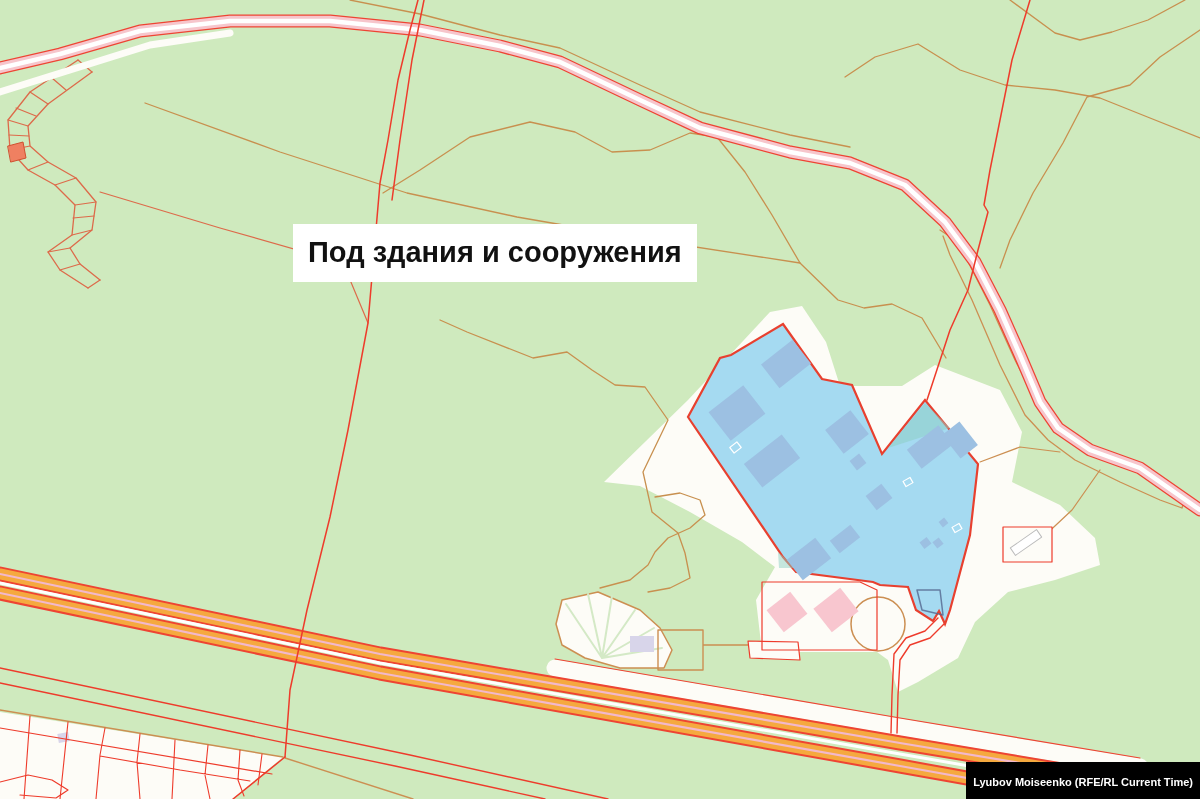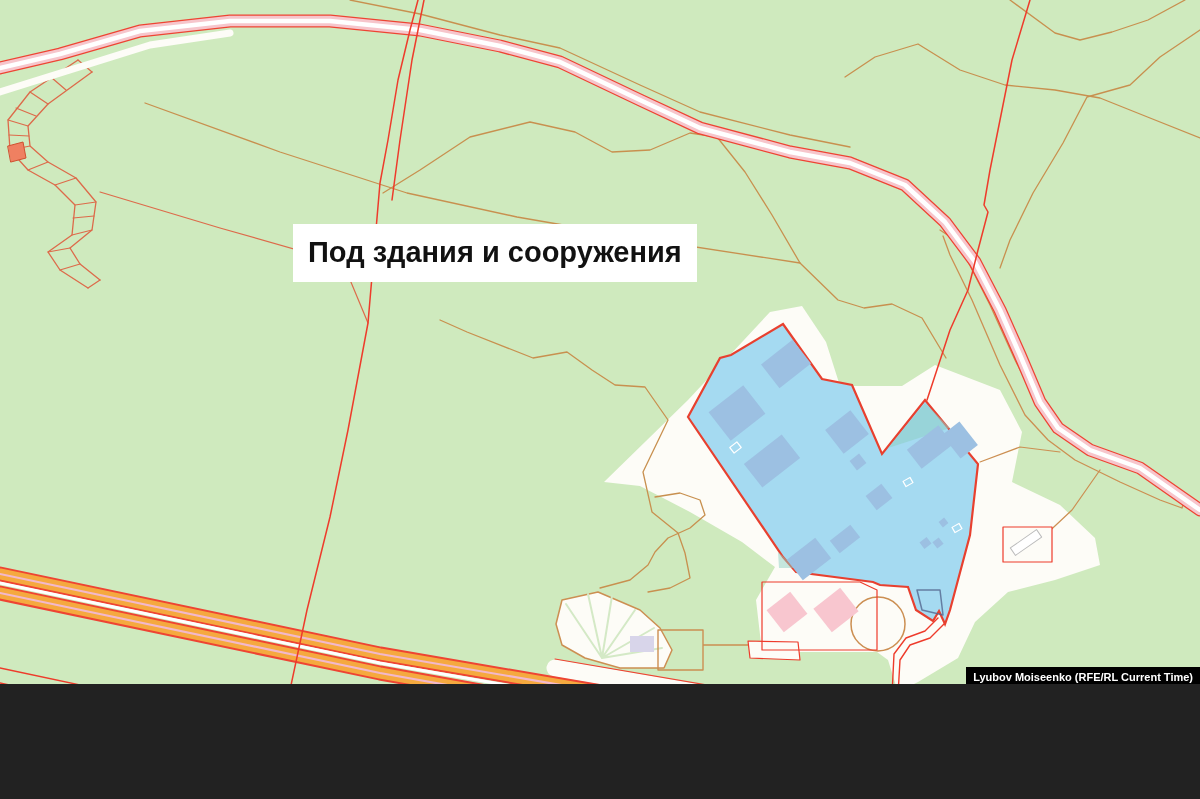--- a/index.html
+++ b/index.html
@@ -1,20 +1,20 @@
 <!DOCTYPE html>
 <html><head>
 <meta charset="utf-8">
 <style>
   html,body{margin:0;padding:0;background:#222;}
-  #stage{position:relative;width:1200px;height:684px;overflow:hidden;font-family:"Liberation Sans",sans-serif;}
+  #stage{position:relative;width:1200px;height:799px;overflow:hidden;font-family:"Liberation Sans",sans-serif;}
   #map-svg{position:absolute;left:0;top:0;width:1200px;height:799px;display:block;}
   .annotation-box{position:absolute;left:293px;top:224px;background:#ffffff;padding:8px 15px 10px 15px;}
   .annotation-box div{font-size:29px;font-weight:bold;color:#111111;line-height:40px;white-space:nowrap;letter-spacing:0px;}
-  .credit-bar{position:absolute;right:0;bottom:0;background:#000000;height:17px;line-height:17px;padding:0 7px;}
+  .credit-bar{position:absolute;right:0;bottom:0;background:#000000;height:17px;line-height:17px;padding:10px 7px;}
   .credit-bar span{color:#ffffff;font-size:11px;font-weight:bold;white-space:nowrap;}
 </style>
 </head>
 <body>
 
 <div id="stage">
   <svg id="map-svg" viewBox="0 0 1200 799" xmlns="http://www.w3.org/2000/svg" style="background-color: rgb(207, 234, 190);">
       <path d="M 0,712 L 283,757 L 233,799 L 0,799 Z" fill="#fdfcf7" stroke-linecap="round" stroke-linejoin="round"></path>
       <path d="M 604,482 L 688,400 L 770,312 L 802,306 L 826,342 L 840,386 L 902,386 L 935,365 L 1000,390 L 1022,432 L 1012,482 L 1060,505 L 1095,538 L 1100,565 L 1055,580 L 1008,592 L 975,622 L 958,658 L 918,682 L 898,692 L 888,660 L 877,652 L 762,652 L 756,600 L 775,567 L 742,542 L 690,512 L 640,486 Z" fill="#fdfcf7" stroke-linecap="round" stroke-linejoin="round"></path>
       <path d="M 555,668 L 900,727 L 1140,767" fill="none" stroke="#fdfcf7" stroke-width="17" stroke-linecap="round" stroke-linejoin="round"></path>

